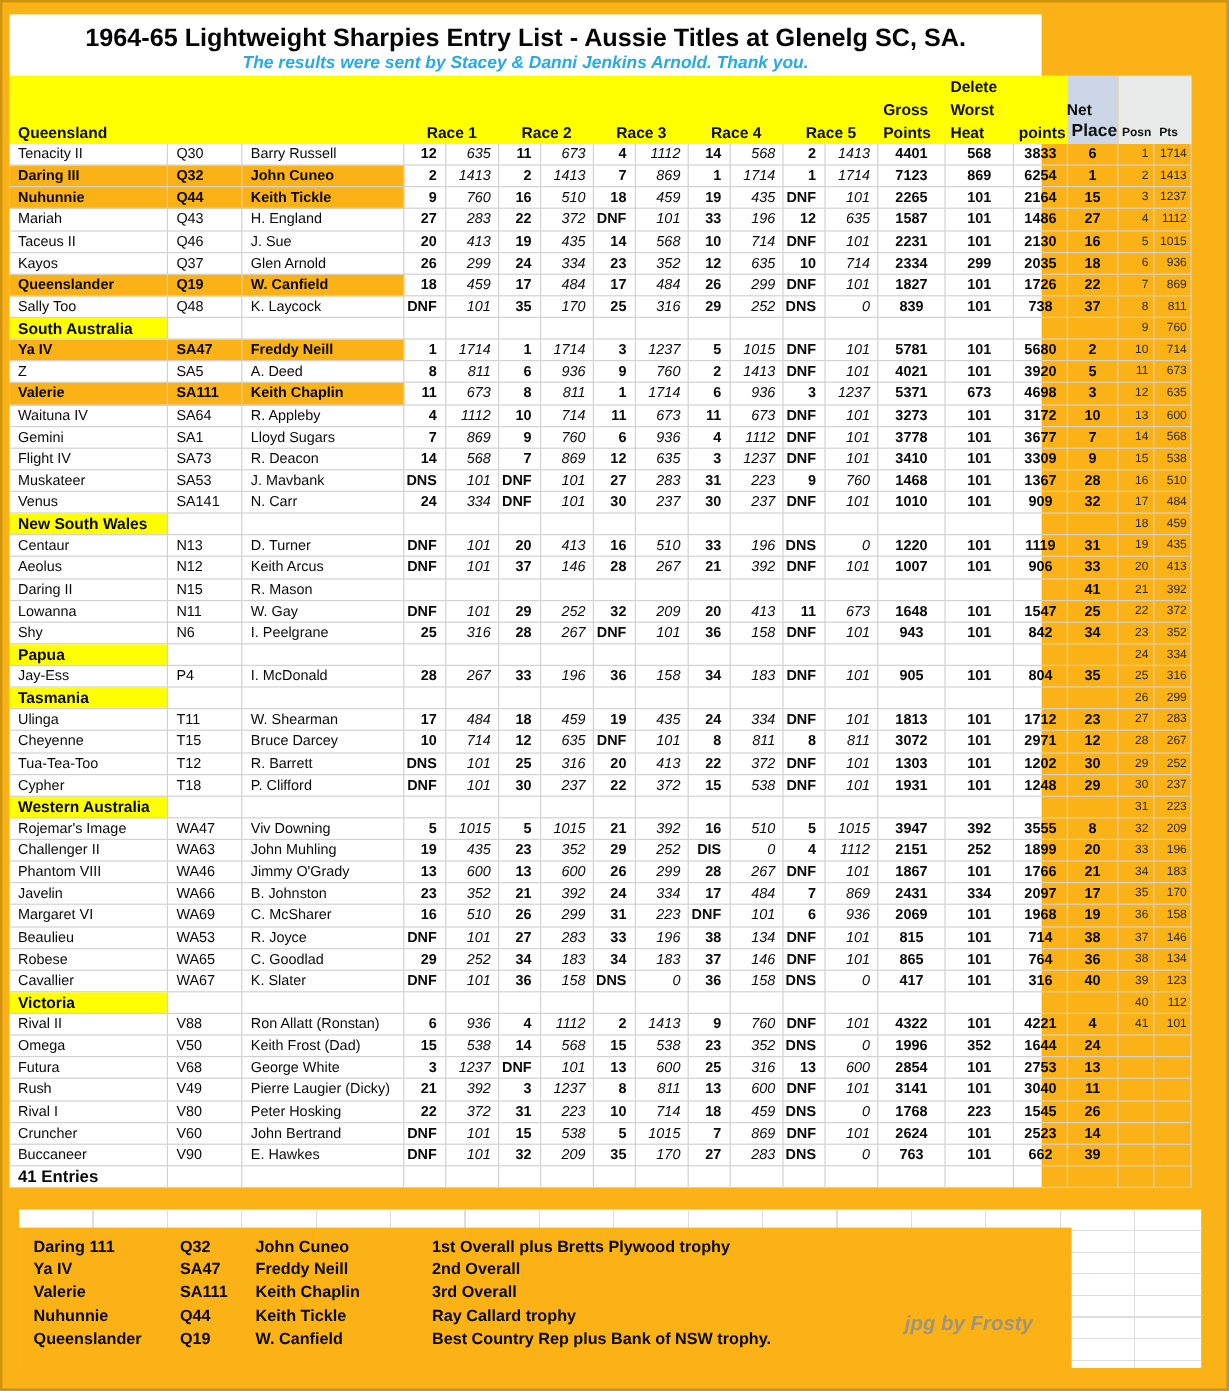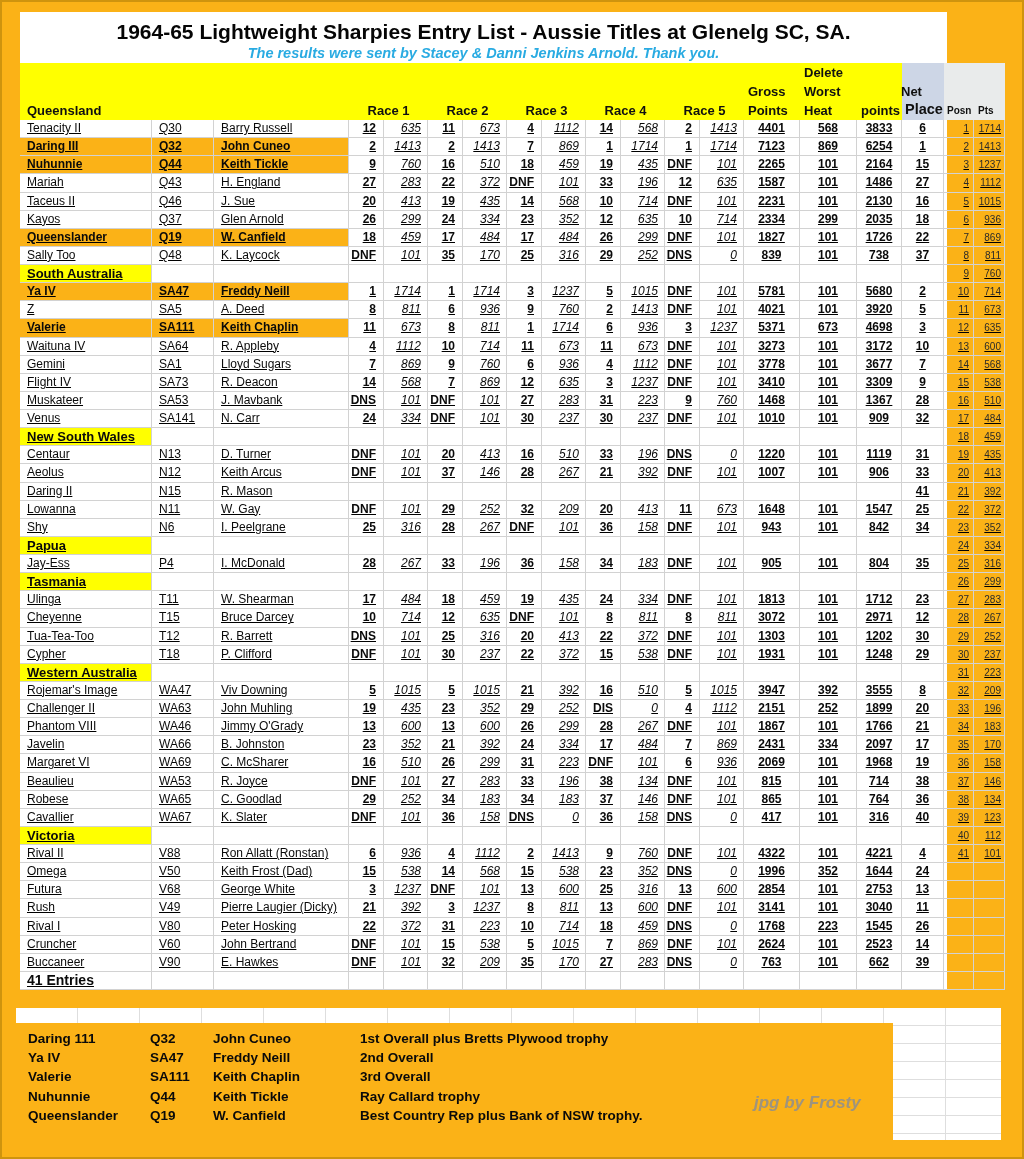--- a/index.html
+++ b/index.html
@@ -2,38 +2,38 @@
 <html><head>
 <meta charset="utf-8">
 <style>
   html,body { margin:0; padding:0; background:#888; }
   .page {
     position:relative; width:1024px; height:1159px;
     background:#FBB217; overflow:hidden;
     font-family:"Liberation Sans", sans-serif;
     box-shadow: inset 0 0 0 2px #cf940e;
   }
-  .sheet { position:absolute; left:20px; top:12px; width:927px; height:978px; background:#ffffff; }
+  .sheet { position:absolute; left:8px; top:12px; width:860px; height:978px; background:#ffffff; }
   .title { text-align:center; font-size:21px; font-weight:bold; color:#050505; padding-top:8px; height:25px; white-space:nowrap; }
   .subtitle { text-align:center; font-size:14.5px; font-weight:bold; font-style:italic; color:#29ABE2; height:18px; white-space:nowrap; }
 
   
   .hdr { position:relative; height:57px; }
   .hdr-bg { position:absolute; top:0; height:57px; }
   .hdr-yellow { left:0; width:882px; background:#FFFF00; }
   .hdr-place-bg { left:882px; width:42px; background:#CDD6E6; }
   .hdr-gray-bg { left:924px; width:61px; background:#E9EBEB; }
   .hlabel { position:absolute; font-weight:bold; font-size:13px; color:#101010; line-height:19px; white-space:nowrap; }
   .hl-center { text-align:center; }
   .hl-place { font-size:14.5px; }
   .hl-small { font-size:10px; line-height:20px; }
 
   
   .grid { position:relative; }
-  .row { display:flex; height:18.125px;text-decoration:underline; }
+  .row { display:flex; height:18.125px; }
   .c { box-sizing:border-box; border-right:1px solid #d2d2d2; border-bottom:1px solid #d2d2d2;
        font-size:12px; line-height:17.5px; white-space:nowrap; color:#0a0a0a; flex:0 0 auto; }
   .c-boat  { width:132px; padding-left:7px; }
   .c-sail  { width:62px;  padding-left:7px; }
   .c-skip  { width:135px; padding-left:7px; }
   .c-rp    { width:35px; text-align:right; padding-right:7px; font-weight:bold; }
   .c-rs    { width:44px; text-align:right; padding-right:6px; font-style:italic; }
   .c-gross { width:56px; text-align:center; font-weight:bold; }
   .c-worst { width:57px; text-align:center; font-weight:bold; }
   .c-net   { width:45px; text-align:center; font-weight:bold; }

